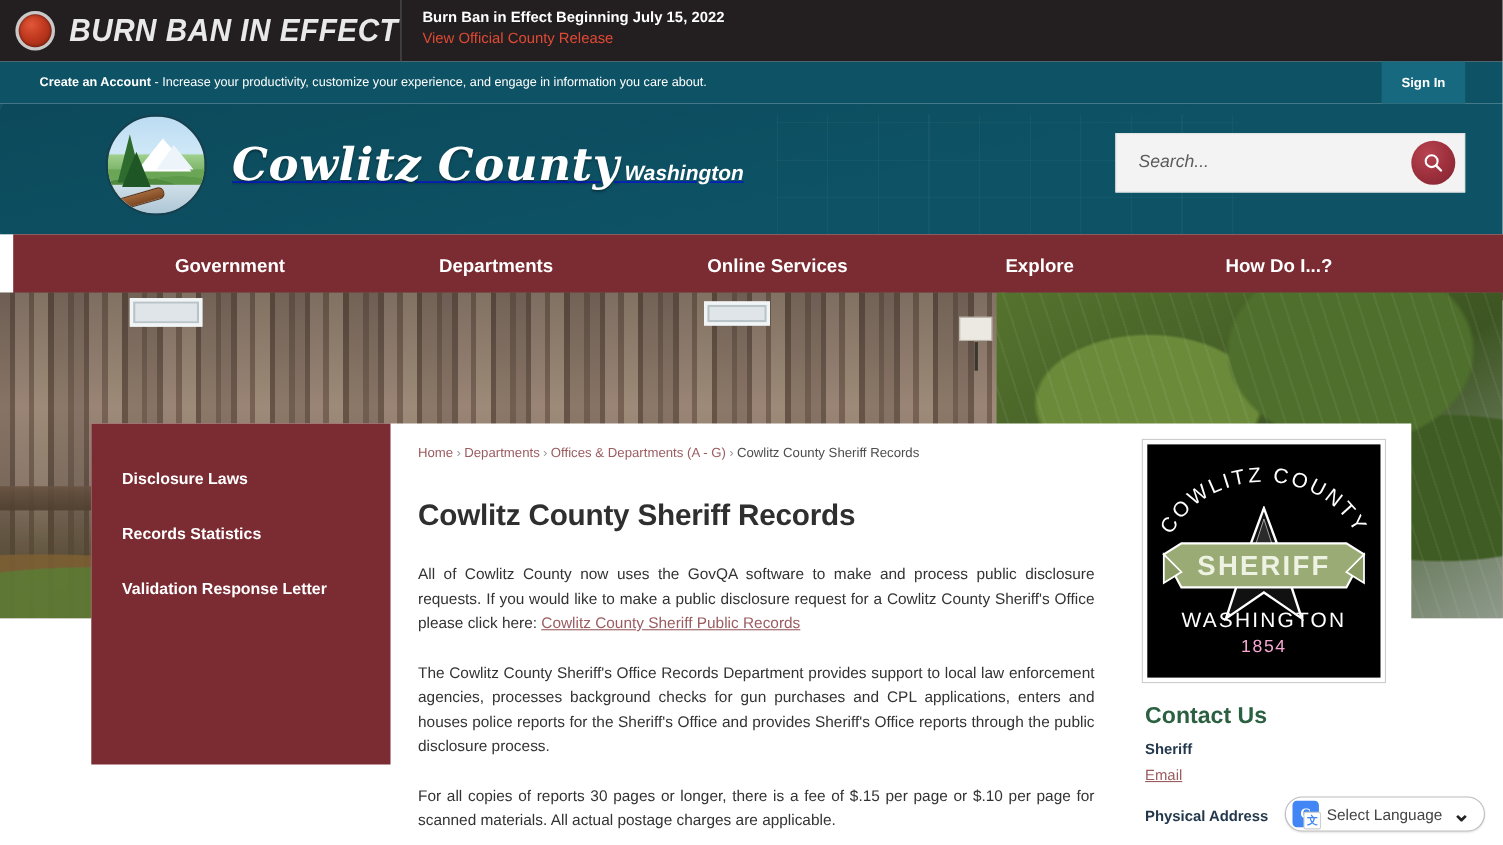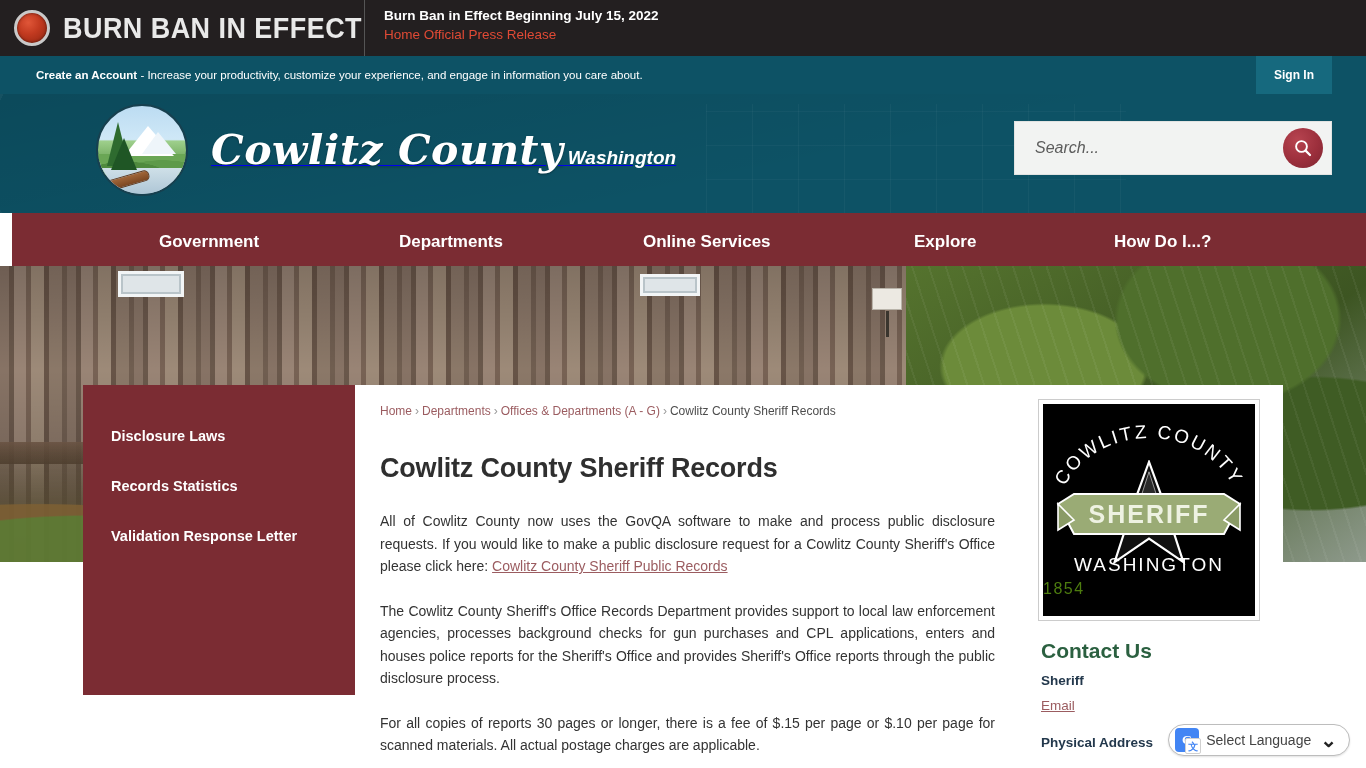--- a/index.html
+++ b/index.html
@@ -17,20 +17,21 @@
     position: absolute; top: 0; left: 0;
     width: 1366px; height: 56px;
     background: #231f20;
     display: flex; align-items: stretch;
   }
   .alert-left {
     width: 365px; min-width: 365px;
     display: flex; align-items: center;
     padding-left: 14px;
     border-right: 1px solid #555;
+    font-style: italic;
   }
   .alert-dot {
     width: 36px; height: 36px; border-radius: 50%;
     background: radial-gradient(circle at 38% 32%, #e05638 0%, #c23a20 42%, #8e2410 100%);
     border: 3px solid #c9c9c9;
     box-shadow: inset 0 0 3px rgba(0,0,0,.6);
     flex: 0 0 auto;
   }
   .alert-title {
     color: #e9e9e9;
@@ -354,21 +355,21 @@
     width: 186px; height: 50px;
   }
   .badge .wa {
     position: absolute; left: 0; right: 0; top: 150px;
     text-align: center; color: #ffffff;
     font-size: 19px; letter-spacing: 2px;
     font-family: "Liberation Sans", sans-serif;
   }
   .badge .year {
     position: absolute; left: 0; right: 0; top: 176px;
-    color: #4d7c0f;
+    text-align: center; color: #f9a8d4;
     font-size: 16px; letter-spacing: 1.5px;
     font-family: "Liberation Sans", sans-serif;
   }
   .contact-title {
     font-size: 21px; font-weight: bold; color: #2b6040;
     margin: 18px 0 10px 3px;
   }
   .contact-label {
     font-size: 13.5px; font-weight: bold; color: #23384c;
     margin: 0 0 8px 3px;
@@ -421,21 +422,21 @@
 </head>
 <body>
 
 <div class="alert-bar">
   <div class="alert-left">
     <div class="alert-dot"></div>
     <div class="alert-title">BURN BAN IN EFFECT</div>
   </div>
   <div class="alert-right">
     <div class="alert-headline">Burn Ban in Effect Beginning July 15, 2022</div>
-    <a class="alert-link" href="#">Home Official Press Release</a>
+    <a class="alert-link" href="#">View Official County Release</a>
   </div>
 </div>
 
 <div class="account-bar">
   <div class="account-text">
     <a class="account-link" href="#">Create an Account</a><span> - Increase your productivity, customize your experience, and engage in information you care about.</span>
   </div>
   <button class="signin-btn">Sign In</button>
 </div>
 

